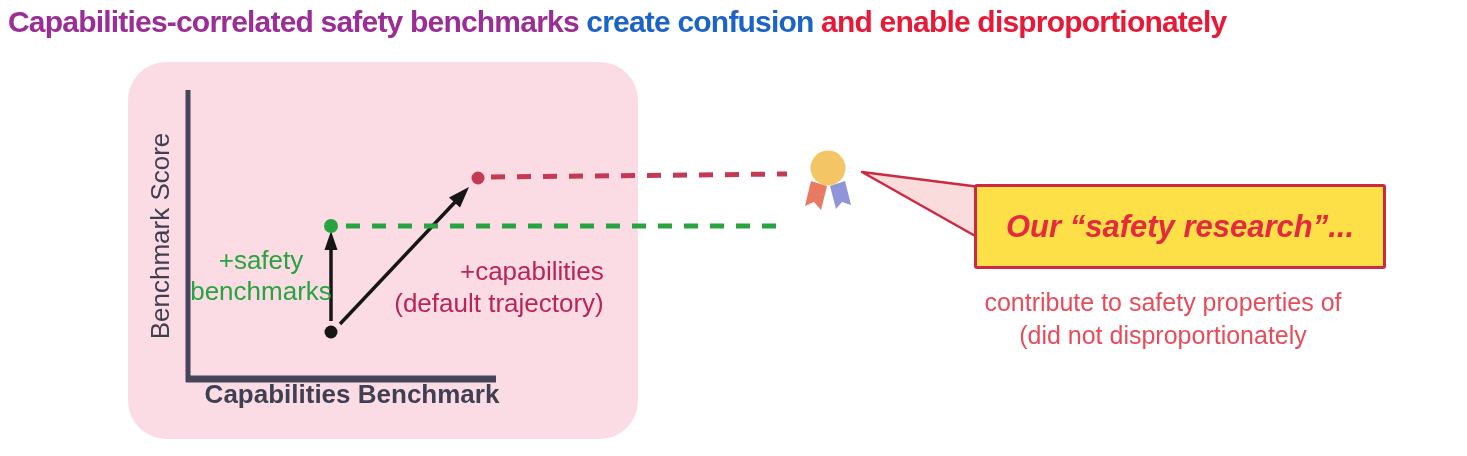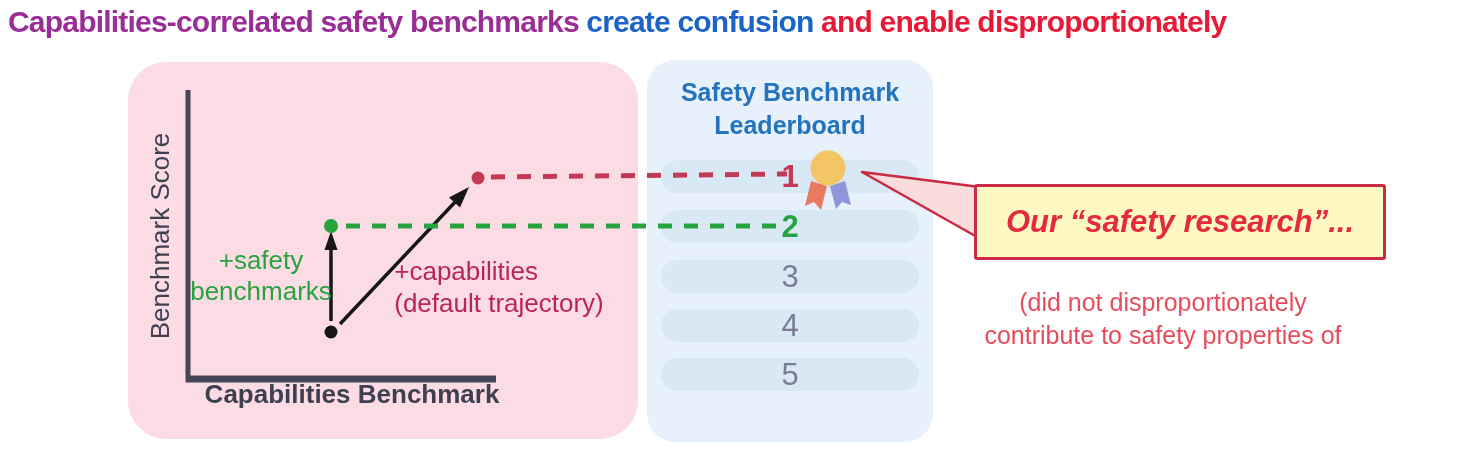--- a/index.html
+++ b/index.html
@@ -28,67 +28,46 @@
   .hl-green{color:#25a244;font-weight:700;}
   .hl-none{color:#7b7c90;font-weight:400;}
 
   
   .axis-label{position:absolute;color:#3f3f52;font-size:26px;white-space:nowrap;}
   .y-label{left:160px;top:236px;transform:translate(-50%,-50%) rotate(-90deg);}
   .x-label{left:352px;top:394px;transform:translate(-50%,-50%);font-weight:bold;}
   .safety-label{position:absolute;left:261px;top:245px;transform:translateX(-50%);
                 color:#27a33f;font-size:26px;line-height:31px;text-align:center;white-space:nowrap;}
   .cap-label{position:absolute;left:499px;top:255px;transform:translateX(-50%);
-             color:#bb2456;font-size:26px;line-height:32px;text-align:left;white-space:nowrap;}
+             color:#bb2456;font-size:26px;line-height:32px;text-align:right;white-space:nowrap;}
 
   
   .overlay{position:absolute;left:0;top:0;width:1467px;height:456px;pointer-events:none;}
 
   
-  .bubble{position:absolute;left:974px;top:184px;width:412px;height:76px;
-          background:#fef9c3;border:3px solid #cb2a42;border-radius:3px;box-sizing:border-box;
+  .bubble{position:absolute;left:974px;top:184px;width:412px;height:85px;
+          background:#fde047;border:3px solid #cb2a42;border-radius:3px;box-sizing:border-box;
           display:flex;align-items:center;justify-content:center;}
   .bubble-text{color:#e5293f;font-size:31px;font-weight:700;font-style:italic;white-space:nowrap;}
 
   
   .caption{position:absolute;left:913px;top:286px;width:500px;text-align:center;
            color:#e84b59;font-size:25px;line-height:33px;}
 </style>
 </head>
 <body>
 
 <div class="canvas">
 
   <div class="title">
     <span class="t-purple">Capabilities-correlated safety benchmarks</span><span class="t-blue"> create confusion</span><span class="t-red"> and enable disproportionately</span>
   </div>
 
   <div class="pink-panel"></div>
 
-  <div class="blue-panel">
-    <div class="lb-title">
-      <div>Safety Benchmark</div>
-      <div>Leaderboard</div>
-    </div>
-    <div class="lb-row row-1">
-      <span class="hl-crimson">1</span>
-    </div>
-    <div class="lb-row row-2">
-      <span class="hl-green">2</span>
-    </div>
-    <div class="lb-row row-3">
-      <span class="hl-none">3</span>
-    </div>
-    <div class="lb-row row-4">
-      <span class="hl-none">4</span>
-    </div>
-    <div class="lb-row row-5">
-      <span class="hl-none">5</span>
-    </div>
-  </div>
 
   <svg class="overlay" viewBox="0 0 1467 456">
 
     <line x1="188" y1="90" x2="188" y2="382" stroke="#45455b" stroke-width="5"></line>
     <line x1="186" y1="379" x2="496" y2="379" stroke="#45455b" stroke-width="7"></line>
 
     <g>
       <line x1="331" y1="321" x2="331" y2="248" stroke="#161616" stroke-width="3.5"></line>
       <polygon points="331,231 324.5,250 337.5,250" fill="#161616"></polygon>
     </g>
@@ -125,17 +104,17 @@
   <div class="cap-label">
     <div>+capabilities</div>
     <div>(default trajectory)</div>
   </div>
 
   <div class="bubble">
     <span class="bubble-text">Our “safety research”...</span>
   </div>
 
   <div class="caption">
+    <div>contribute to safety properties of</div>
     <div>(did not disproportionately</div>
-    <div>contribute to safety properties of</div>
   </div>
 
 </div>
 
 </body></html>

